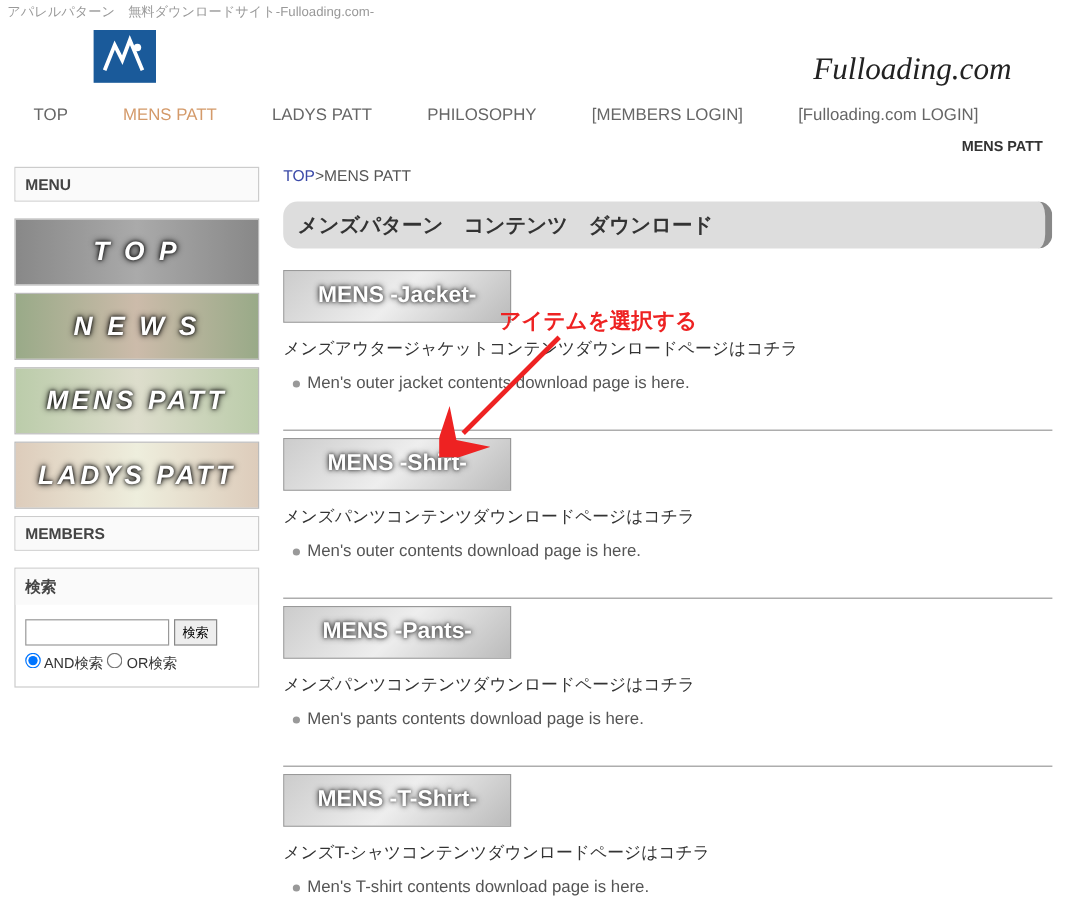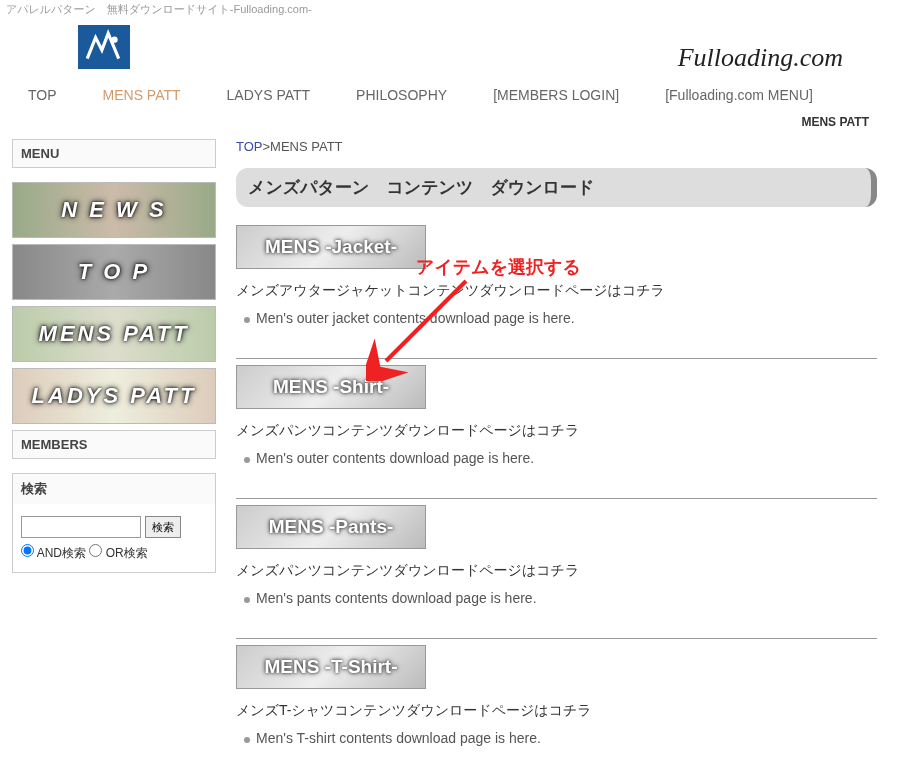--- a/index.html
+++ b/index.html
@@ -58,35 +58,35 @@
   </div>
   <div class="brand">Fulloading.com</div>
 </div>
 
 <div class="nav">
   <a href="#">TOP</a>
   <a href="#" class="active">MENS PATT</a>
   <a href="#">LADYS PATT</a>
   <a href="#">PHILOSOPHY</a>
   <a href="#">[MEMBERS LOGIN]</a>
-  <a href="#">[Fulloading.com MENU]</a>
+  <a href="#">[Fulloading.com LOGIN]</a>
 </div>
 
 <div class="crumb-right">MENS PATT</div>
 
 <div class="layout">
   <div class="sidebar">
     <div class="sidebox">
       <div class="sidebox-title">MENU</div>
     </div>
+    <a class="sidebtn top">
+        <span class="label">T O P</span>
+      </a>
     <a class="sidebtn news">
         <span class="label">N E W S</span>
-      </a>
-    <a class="sidebtn top">
-        <span class="label">T O P</span>
       </a>
     <a class="sidebtn mens">
         <span class="label">MENS PATT</span>
       </a>
     <a class="sidebtn ladys">
         <span class="label">LADYS PATT</span>
       </a>
 
     <div class="sidebox">
       <div class="sidebox-title">MEMBERS</div>

